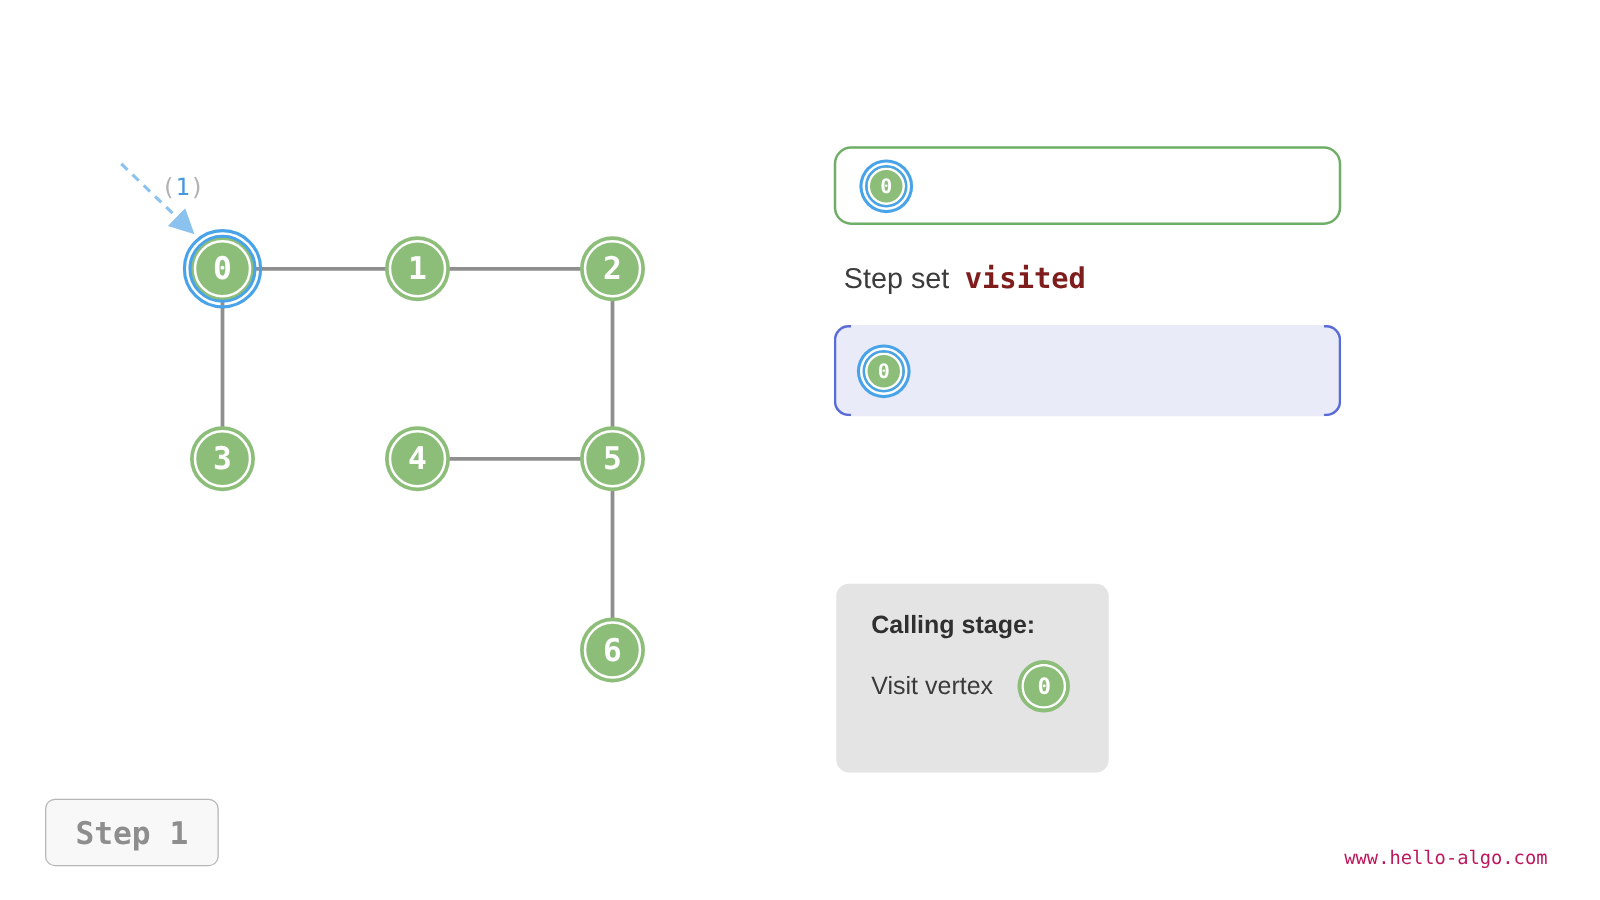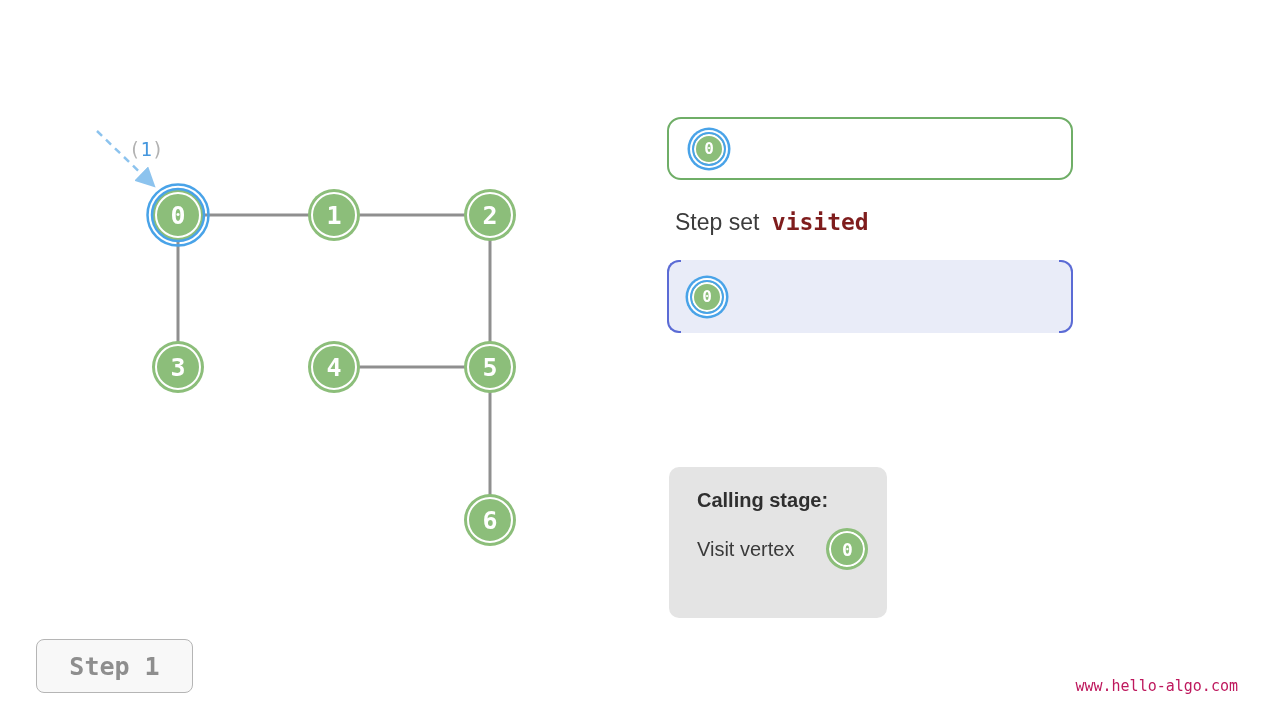--- a/index.html
+++ b/index.html
@@ -42,25 +42,25 @@
            box-sizing:content-box;flex:0 0 auto;}
   .mini-node.small{width:30px;height:30px;font-size:16px;border:2.5px solid #49A3E8;
            box-shadow:inset 0 0 0 2px #fff, 0 0 0 2px #fff, 0 0 0 4.5px #49A3E8;}
   .mini-node.calling{width:36px;height:36px;font-size:18px;border:3px solid #8CBE7A;
            box-shadow:inset 0 0 0 2px #fff;}
 
   
   .calling-box{position:absolute;left:669px;top:419px;width:218px;height:151px;box-sizing:border-box;
            background:#E4E4E4;border-radius:10px;padding:22px 0 0 28px;margin-top:48px;}
   .calling-title{font-size:20px;font-weight:bold;color:#2F2F2F;}
-  .calling-row{display:flex;align-items:center;gap:32px;margin-top:16px;}
+  .calling-row{display:flex;align-items:center;gap:20px;margin-top:16px;}
   .calling-action{font-size:20px;color:#3A3A3A;}
 
   
-  .step-box{position:absolute;left:36px;top:639px;width:157px;height:54px;box-sizing:border-box;
+  .step-box{position:absolute;left:36px;top:639px;width:139px;height:54px;box-sizing:border-box;
            background:#F8F8F8;border:1.5px solid #B5B5B5;border-radius:8px;
            display:flex;align-items:center;justify-content:center;}
   .step-box span{font-family:"DejaVu Sans Mono",monospace;font-weight:bold;font-size:25px;
            color:#8E8E8E;}
   .watermark{position:absolute;right:42px;top:677px;font-family:"DejaVu Sans Mono",monospace;
            font-size:15px;color:#be185d;}
 </style>
 </head>
 <body>
 

